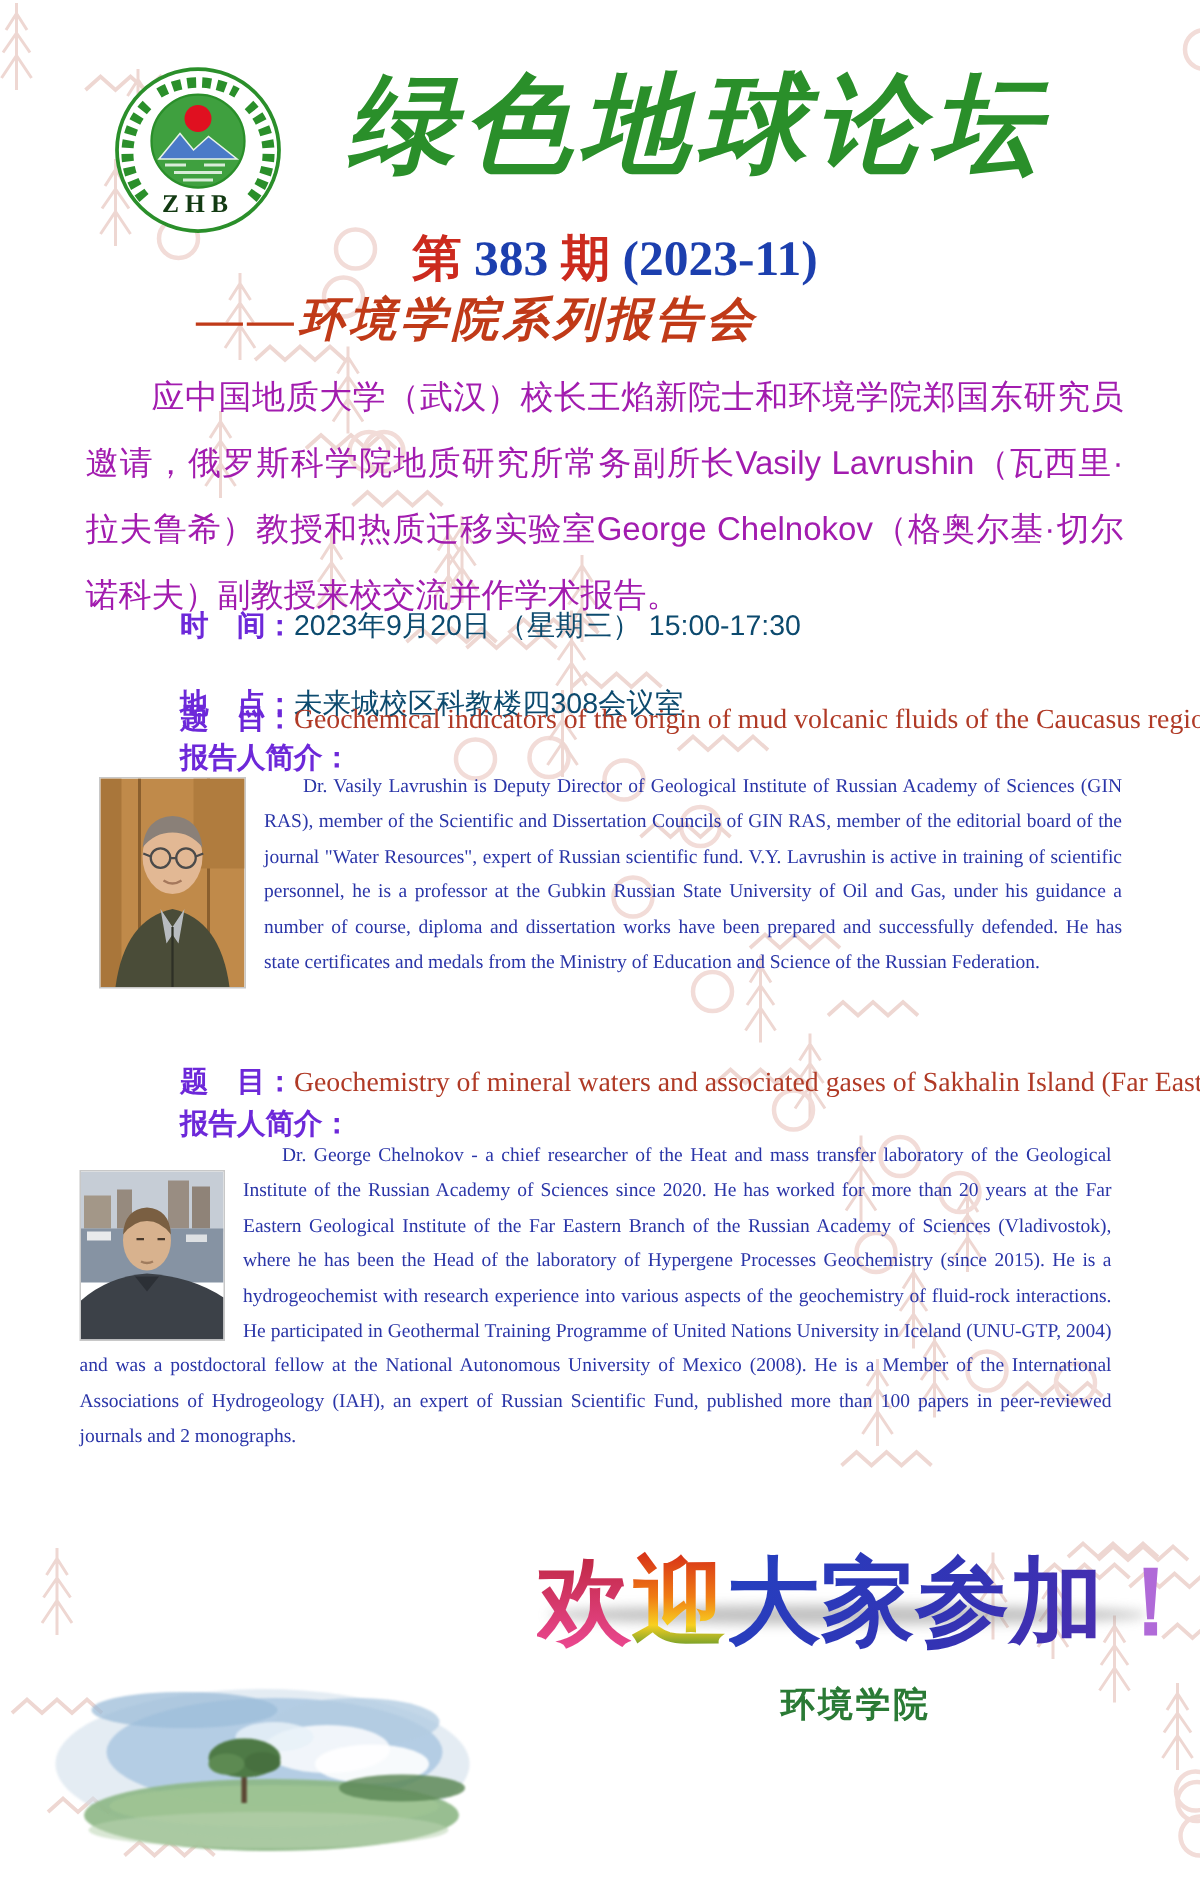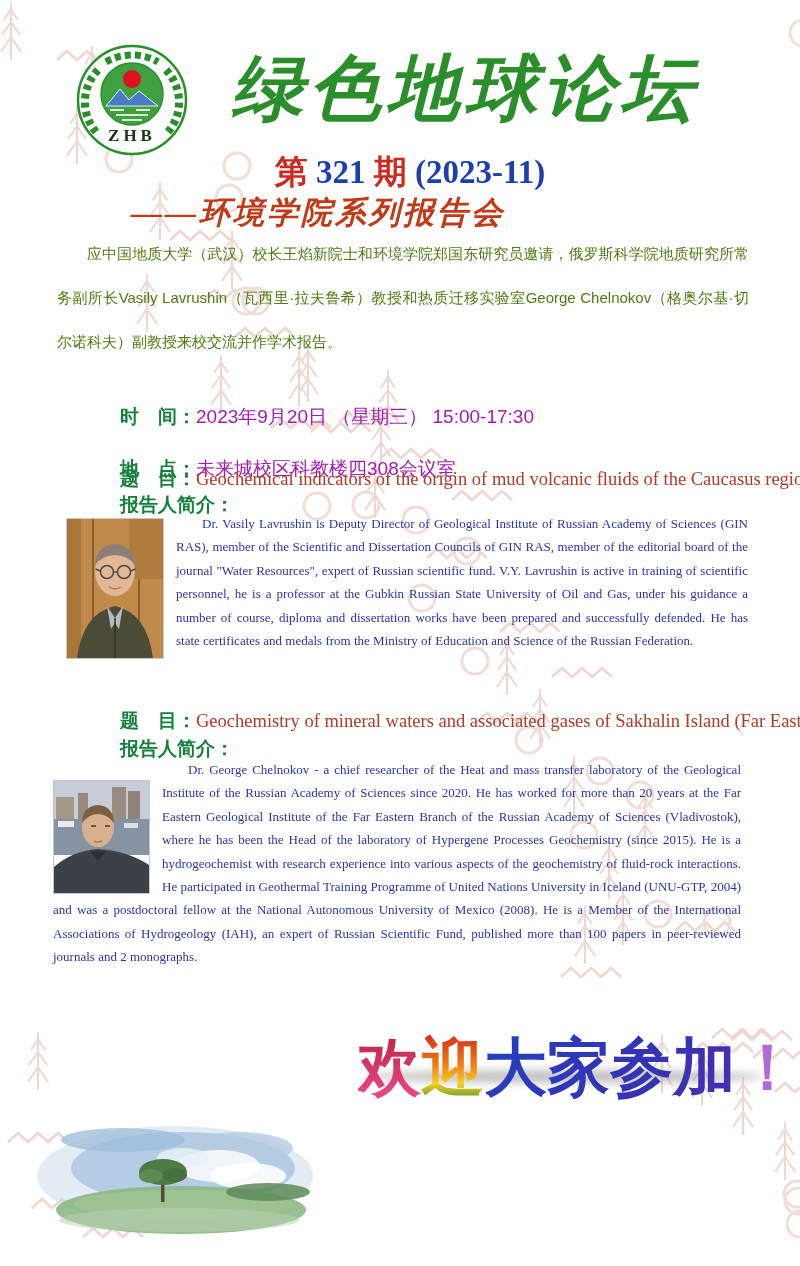--- a/index.html
+++ b/index.html
@@ -9,50 +9,50 @@
     font-family:"Liberation Sans","DejaVu Sans",sans-serif;
   }
   #watermark{position:absolute;inset:0;z-index:0;pointer-events:none;}
   #watermark svg{position:absolute;}
   .layer{position:absolute;z-index:1;}
 
   
   #logo{left:76px;top:44px;width:112px;height:116px;}
   #main-title{
     left:185px;top:36px;width:560px;text-align:center;
-    font-family:Liberation Sans, sans-serif;
+    font-family:Liberation Mono, monospace;
     font-weight:bold;font-style:italic;
     font-size:72px;line-height:104px;color:#2a8f2a;letter-spacing:6px;
     white-space:nowrap;
   }
   #issue-line{
     left:0;top:150px;width:820px;text-align:center;
     font-family:"Liberation Serif","DejaVu Serif",serif;
     font-size:33px;font-weight:bold;white-space:nowrap;
   }
   #issue-line .red{color:#cc2a1e;}
   #issue-line .blue{color:#1c3fae;}
   #series-line{
     left:0;top:192px;width:636px;text-align:center;
     font-family:"Liberation Serif","DejaVu Serif",serif;
     font-size:31px;font-weight:bold;font-style:italic;color:#c03a18;
     letter-spacing:3px;white-space:nowrap;
   }
 
   
   #intro{
-    left:57px;top:232px;width:692px;
-    font-size:15px;line-height:44px;color:#4d7c0f;
+    left:57px;top:243px;width:692px;
+    font-size:22px;line-height:44px;color:#a21caf;
     text-align:justify;text-indent:2em;
   }
 
   
   .detail-row{position:absolute;left:120px;white-space:nowrap;font-size:19px;}
-  .dlabel{font-weight:bold;color:#15803d;}
-  .dvalue{color:#a21caf;}
+  .dlabel{font-weight:bold;color:#6d28d9;}
+  .dvalue{color:#0c4a6e;}
   .dvalue-topic{
     color:#b03a26;font-family:"Liberation Serif","DejaVu Serif",serif;font-size:18.5px;
   }
   #row-time{top:404px;}
   #row-place{top:456px;}
   #row-topic1{top:466px;}
   #row-intro1{top:492px;}
   #row-topic2{top:708px;}
   #row-intro2{top:736px;}
 
@@ -322,21 +322,21 @@
   <circle cx="56" cy="50" r="31" fill="#3fa03f" stroke="#2a8f2a" stroke-width="1.5"></circle>
   <circle cx="56" cy="35" r="9" fill="#e01020"></circle>
   <path d="M30 62 L44 45 L53 56 L63 47 L82 62 Z" fill="#4a7ac8" stroke="#e8f4e8" stroke-width="1"></path>
   <path d="M34 66 h14 M60 66 h14 M40 71 h32 M46 76 h20" stroke="#d8ecd8" stroke-width="2" fill="none"></path>
   <text x="56" y="97" text-anchor="middle" font-family="Liberation Serif,serif" font-size="17" font-weight="bold" fill="#123a12" letter-spacing="4">ZHB</text>
 </svg>
 
 <div id="main-title" class="layer">绿色地球论坛</div>
 
 <div id="issue-line" class="layer">
-  <span class="red">第 </span><span class="blue">321</span><span class="red"> 期 </span><span class="blue">(2023-11)</span>
+  <span class="red">第 </span><span class="blue">383</span><span class="red"> 期 </span><span class="blue">(2023-11)</span>
 </div>
 
 <div id="series-line" class="layer">——环境学院系列报告会</div>
 
 <div id="intro" class="layer">应中国地质大学（武汉）校长王焰新院士和环境学院郑国东研究员邀请，俄罗斯科学院地质研究所常务副所长Vasily Lavrushin（瓦西里·拉夫鲁希）教授和热质迁移实验室George Chelnokov（格奥尔基·切尔诺科夫）副教授来校交流并作学术报告。</div>
 
 <div id="row-time" class="detail-row layer">
   <span class="dlabel">时　间：</span><span class="dvalue">2023年9月20日 （星期三） 15:00-17:30</span>
 </div>
 <div id="row-place" class="detail-row layer">
@@ -394,20 +394,21 @@
   </svg>
   <span>Dr. George Chelnokov - a chief researcher of the Heat and mass transfer laboratory of the Geological Institute of the Russian Academy of Sciences since 2020. He has worked for more than 20 years at the Far Eastern Geological Institute of the Far Eastern Branch of the Russian Academy of Sciences (Vladivostok), where he has been the Head of the laboratory of Hypergene Processes Geochemistry (since 2015). He is a hydrogeochemist with research experience into various aspects of the geochemistry of fluid-rock interactions. He participated in Geothermal Training Programme of United Nations University in Iceland (UNU-GTP, 2004) and was a postdoctoral fellow at the National Autonomous University of Mexico (2008). He is a Member of the International Associations of Hydrogeology (IAH), an expert of Russian Scientific Fund, published more than 100 papers in peer-reviewed journals and 2 monographs.</span>
 </div>
 
 <div id="welcome-shadow" class="layer"></div>
 <div id="welcome" class="layer">
   <span class="w1">欢</span><span class="w2">迎</span><span class="w3">大家参加</span><span class="w4">！</span>
 </div>
 
 <div id="footer" class="layer">
+  <div id="footer-org">环境学院</div>
 </div>
 
 <svg id="landscape" class="layer" viewBox="0 0 282 130">
   <ellipse cx="142" cy="58" rx="138" ry="50" fill="#cddcea" opacity="0.55"></ellipse>
   <ellipse cx="150" cy="50" rx="112" ry="36" fill="#a9c6e0" opacity="0.8"></ellipse>
   <ellipse cx="90" cy="22" rx="62" ry="12" fill="#9cbcd8" opacity="0.75"></ellipse>
   <ellipse cx="205" cy="30" rx="55" ry="16" fill="#b4cde2" opacity="0.8"></ellipse>
   <ellipse cx="185" cy="48" rx="42" ry="16" fill="#f4f8fb" opacity="0.95"></ellipse>
   <ellipse cx="215" cy="58" rx="38" ry="13" fill="#ffffff" opacity="0.9"></ellipse>
   <ellipse cx="150" cy="40" rx="26" ry="10" fill="#e8f1f8" opacity="0.85"></ellipse>

